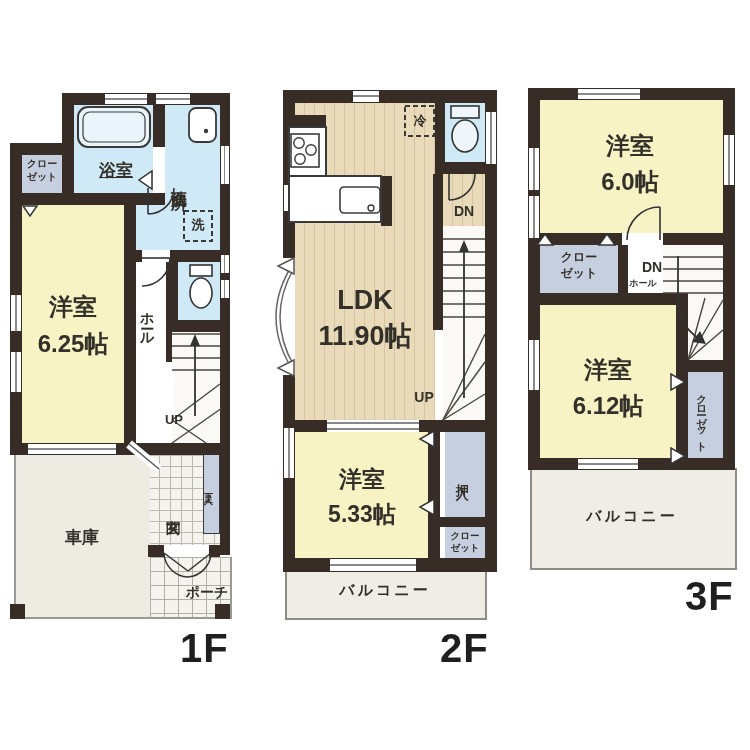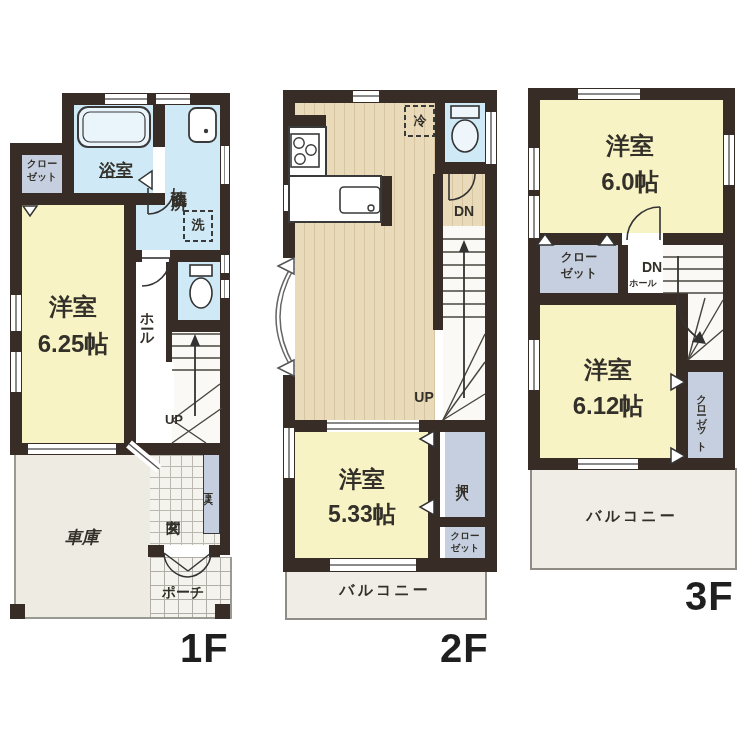--- a/index.html
+++ b/index.html
@@ -271,24 +271,26 @@
 ゼット</div>
   <div class="lbl" style="left:88px;top:160px;width:56px;font-size:17px;text-decoration:underline;">浴室</div>
   <div class="lbl vt" style="left:170px;top:141px;height:80px;font-size:16px;">洗面所</div>
   <div class="lbl" style="left:189px;top:217px;width:18px;font-size:13px;">洗</div>
   <div class="lbl" style="left:24px;top:288px;width:98px;font-size:24px;line-height:1.55;">洋室
 6.25帖</div>
   <div class="lbl vt" style="left:140px;top:272px;height:100px;font-size:14px;">ホール</div>
   <div class="lbl" style="left:158px;top:412px;width:32px;font-size:13px;">UP</div>
   <div class="lbl vt" style="left:166px;top:478px;height:64px;font-size:14px;">玄関</div>
   <div class="lbl vt" style="left:203px;top:455px;height:64px;font-size:9px;letter-spacing:1px;">下足入</div>
-  <div class="lbl" style="left:58px;top:527px;width:48px;font-size:17px;font-style:italic;">車庫</div>
-  <div class="lbl" style="left:152px;top:583px;width:62px;font-size:14px;">ポーチ</div>
+  <div class="lbl" style="left:58px;top:527px;width:48px;font-size:17px;">車庫</div>
+  <div class="lbl" style="left:152px;top:583px;width:62px;font-size:14px;padding-left:24px;">ポーチ</div>
   <div class="flabel" style="left:180px;top:626px;font-size:40px;">1F</div>
 
+  <div class="lbl" style="left:305px;top:282px;width:120px;font-size:27px;line-height:1.35;">LDK
+11.90帖</div>
   <div class="lbl" style="left:408px;top:113px;width:24px;font-size:13px;">冷</div>
   <div class="lbl" style="left:448px;top:202px;width:32px;font-size:14px;">DN</div>
   <div class="lbl" style="left:408px;top:388px;width:32px;font-size:14px;">UP</div>
   <div class="lbl" style="left:298px;top:462px;width:128px;font-size:23px;line-height:1.5;">洋室
 5.33帖</div>
   <div class="lbl vt" style="left:455px;top:448px;height:56px;font-size:13px;">押入</div>
   <div class="lbl" style="left:446px;top:530px;width:38px;font-size:9.5px;">クロー
 ゼット</div>
   <div class="lbl" style="left:318px;top:580px;width:134px;font-size:15px;letter-spacing:3px;">バルコニー</div>
   <div class="flabel" style="left:440px;top:626px;font-size:40px;">2F</div>

